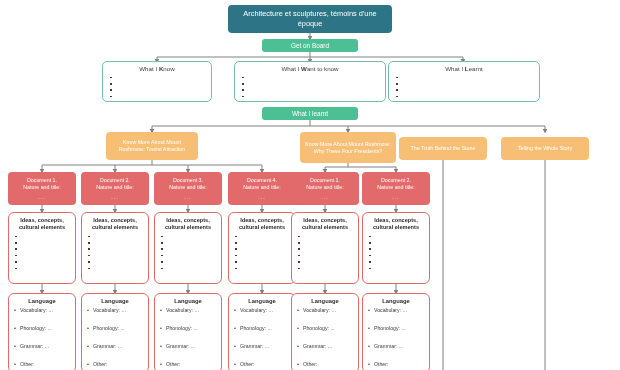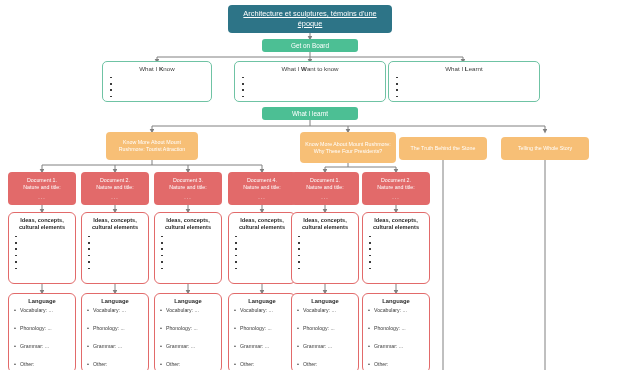--- a/index.html
+++ b/index.html
@@ -37,21 +37,20 @@
     background: #2d7487;
     color: #ffffff;
     border-radius: 4px;
     font-size: 7.4px;
     line-height: 10px;
     text-align: center;
     display: flex;
     align-items: center;
     justify-content: center;
     padding: 2px 6px;
-    text-decoration: underline;
   }
   
   .green-box {
     background: #4cbf94;
     color: #ffffff;
     border-radius: 3px;
     font-size: 6.4px;
     text-align: center;
     display: flex;
     align-items: center;

